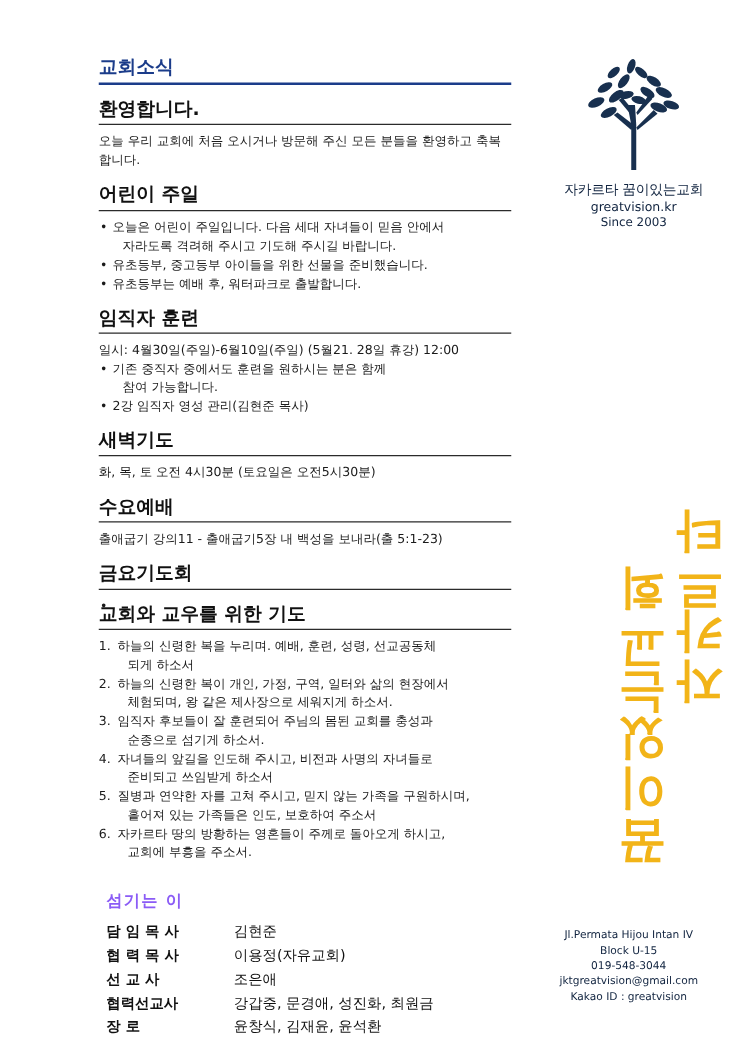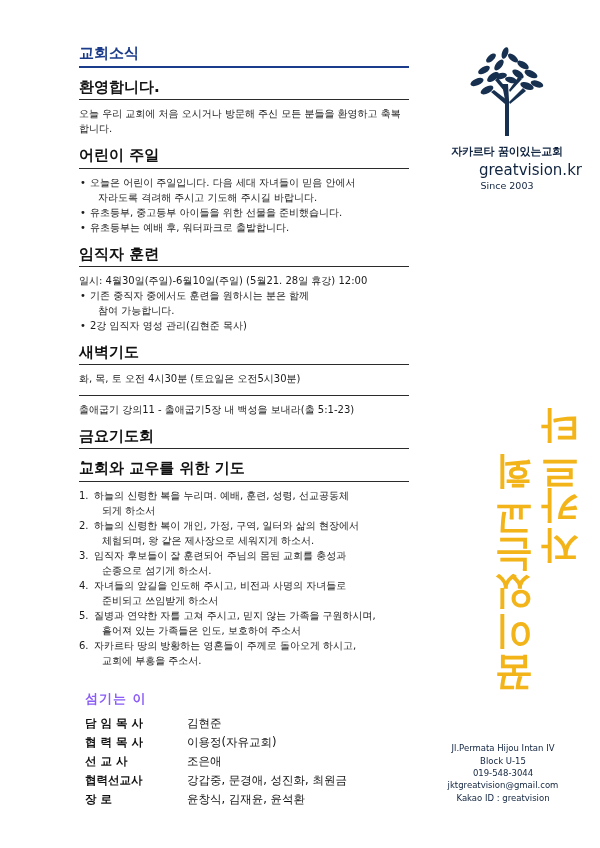--- a/index.html
+++ b/index.html
@@ -150,30 +150,29 @@
     text-align: center;
   }
   .tree {
     width: 120px;
     height: 96px;
     margin: 0 auto 4px auto;
     display: block;
   }
   .church-name {
     font-size: 11px;
-    font-weight: bold;
+    font-weight: normal;
     color: #10233f;
     margin: 0;
     letter-spacing: -0.2px;
   }
   .church-url {
-    font-size: 15px;
+    font-size: 10px;
     color: #10233f;
     margin: 2px 0 0 0;
-    text-align: right;
   }
   .church-since {
     font-size: 9.5px;
     color: #10233f;
     margin: 1px 0 0 0;
   }
 
   .vertical-logo {
     position: absolute;
     right: 14px;
@@ -264,20 +263,21 @@
         </p>
       </div>
 
       <div class="sec">
         <p class="sec-title">새벽기도</p>
         <div class="rule thin"></div>
         <p class="sec-body">화, 목, 토 오전 4시30분 (토요일은 오전5시30분)</p>
       </div>
 
       <div class="sec">
+        <p class="sec-title">수요예배</p>
         <div class="rule thin"></div>
         <p class="sec-body">출애굽기 강의11 - 출애굽기5장 내 백성을 보내라(출 5:1-23)</p>
       </div>
 
       <div class="sec">
         <p class="sec-title">금요기도회</p>
         <div class="rule thin"></div>
         <p class="li">
           <span class="bullet">•</span>
         </p>

